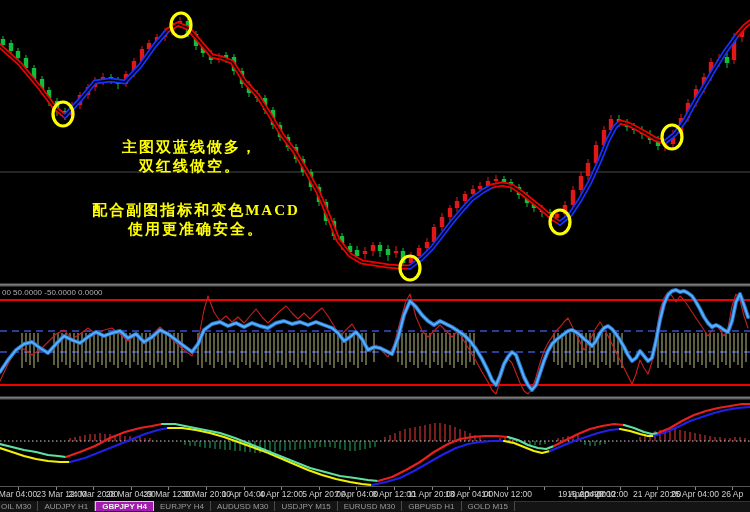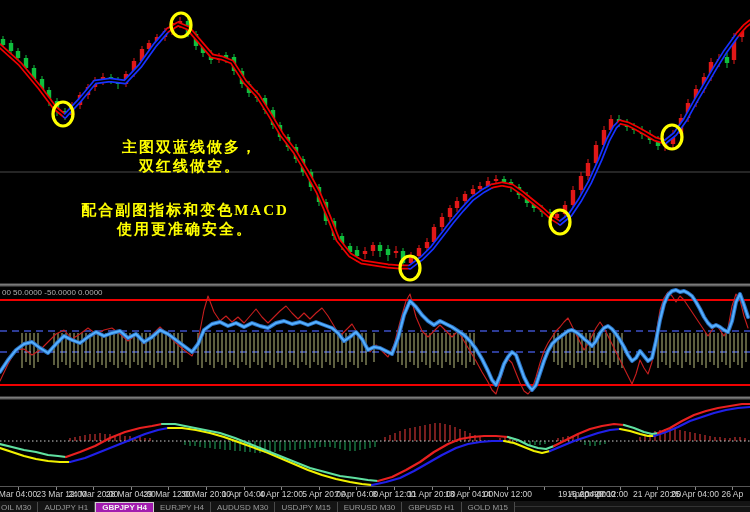--- a/index.html
+++ b/index.html
@@ -13,32 +13,32 @@
   #pane-ind1{top:287px;height:109px;}
   #sep2{position:absolute;left:0;top:396px;width:750px;height:4px;
     background:linear-gradient(#141414,#8f8f8f 45%,#5a5a5a 65%,#141414);}
   #pane-macd{top:400px;height:86px;}
   #axis-line{position:absolute;left:0;top:486px;width:750px;height:1px;background:#555;}
   #time-axis{position:absolute;left:0;top:487px;width:750px;height:14px;background:#000;}
   #time-axis .tlabel{position:absolute;top:2px;transform:translateX(-50%);
     font-size:8.5px;color:#d0d0d0;white-space:nowrap;letter-spacing:0;}
   #time-axis .tick{position:absolute;top:0;width:1px;height:3px;background:#888;}
   #tab-bar{position:absolute;left:0;top:501px;width:750px;height:11px;display:flex;
-    background:#141414;align-items:center;}
+    background:#141414;align-items:flex-start;}
   .tab{font-size:8px;color:#9a9a9a;padding:1px 6px 0 6px;white-space:nowrap;
     border-right:1px solid #4a4a4a;cursor:default;}
   .tab.first{margin-left:-5px;}
   .tab.active{color:#f2f2f2;font-weight:bold;background:#a21caf;
     border:1px solid #cfcfcf;border-bottom:none;padding-top:0;}
   .tab-filler{flex:1;background:#9b9b9b;border-top:1px solid #333;}
   .annot{position:absolute;text-align:center;color:#ffff00;font-weight:bold;
     font-size:15px;line-height:19px;letter-spacing:2px;
     font-family:"Liberation Serif","Liberation Sans",serif;pointer-events:none;}
   #annot1{left:60px;top:138px;width:260px;}
-  #annot2{left:40px;top:201px;width:290px;}
+  #annot2{left:51px;top:201px;width:290px;}
   #ind1-label{position:absolute;left:2px;top:1px;font-size:8px;color:#aeaeae;
     letter-spacing:0;white-space:nowrap;}
 </style>
 </head>
 <body>
 
 <div id="app">
 
   <div class="pane" id="pane-main">
     <svg id="svg-main" width="750" height="283" viewBox="0 0 750 283">

